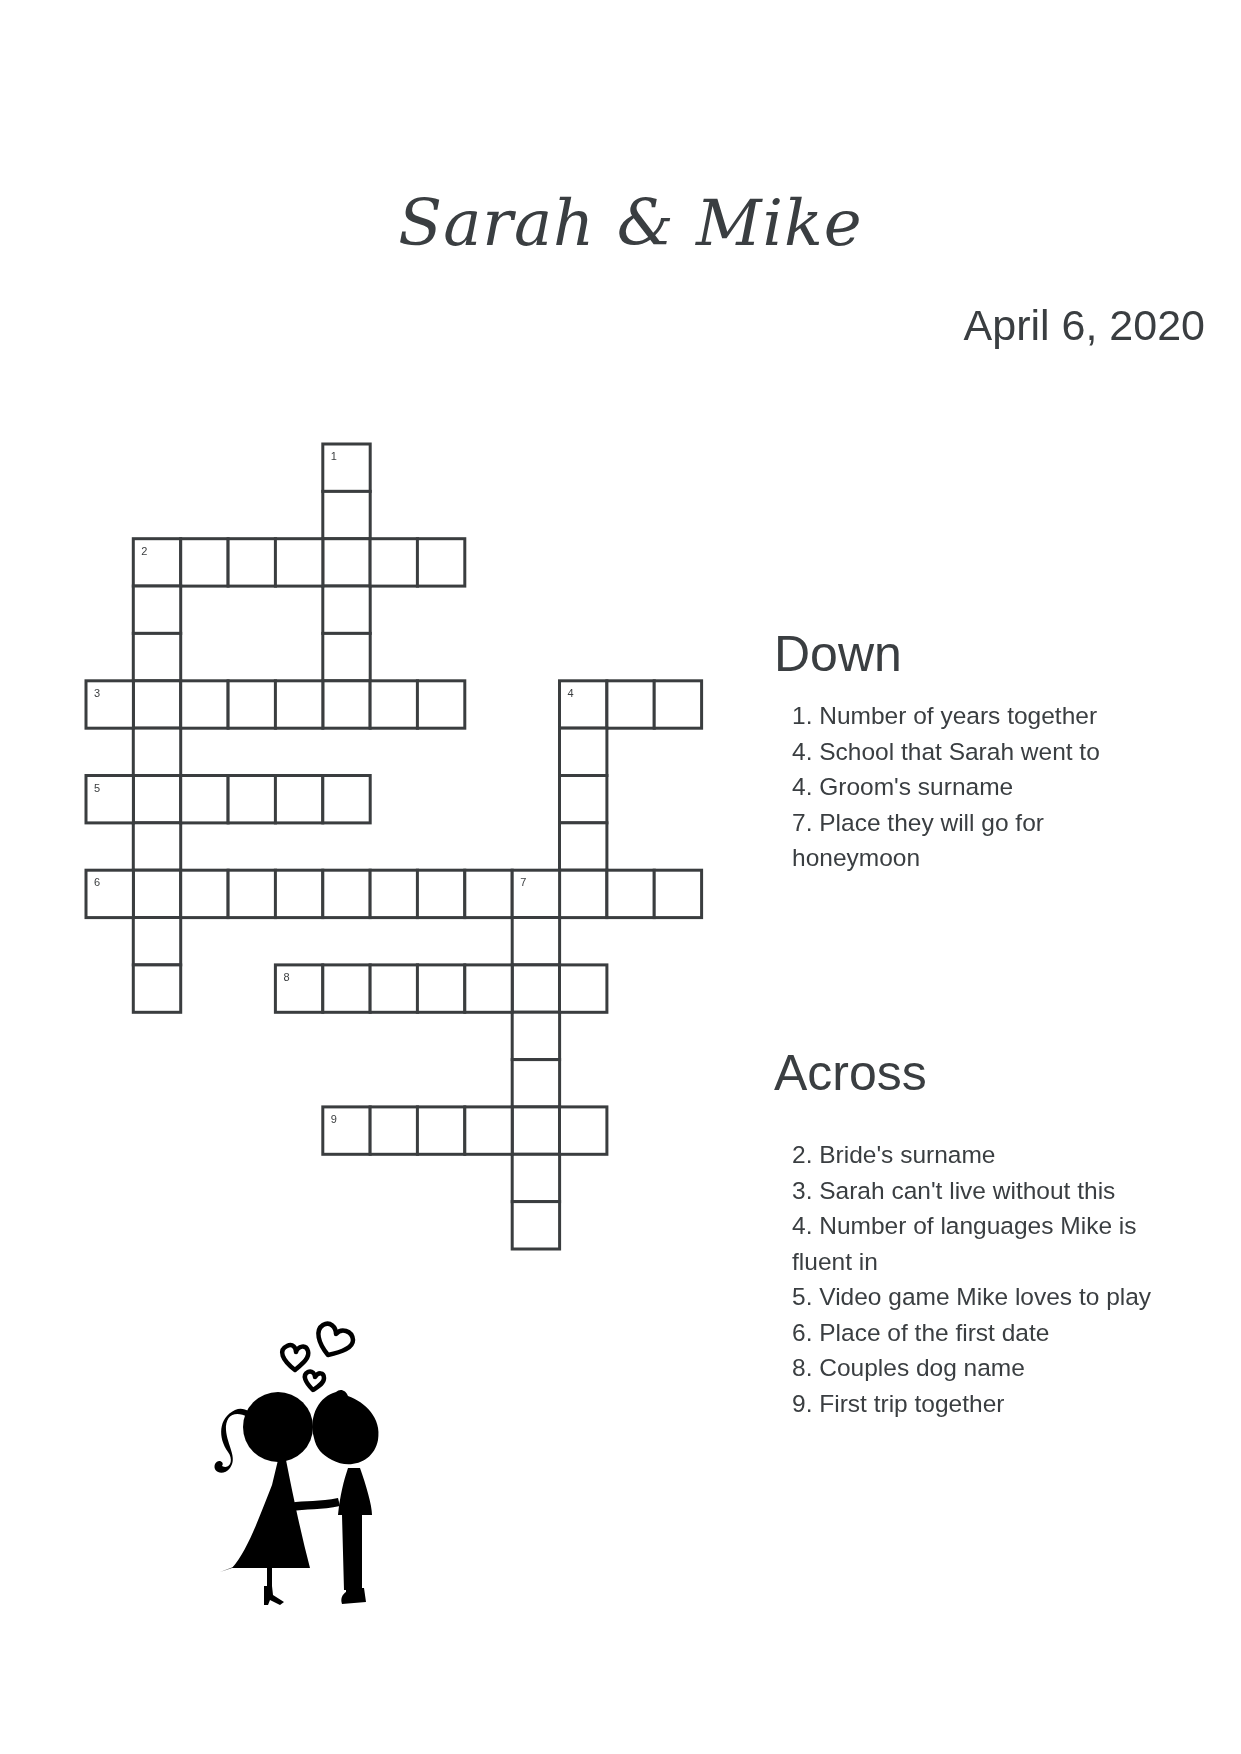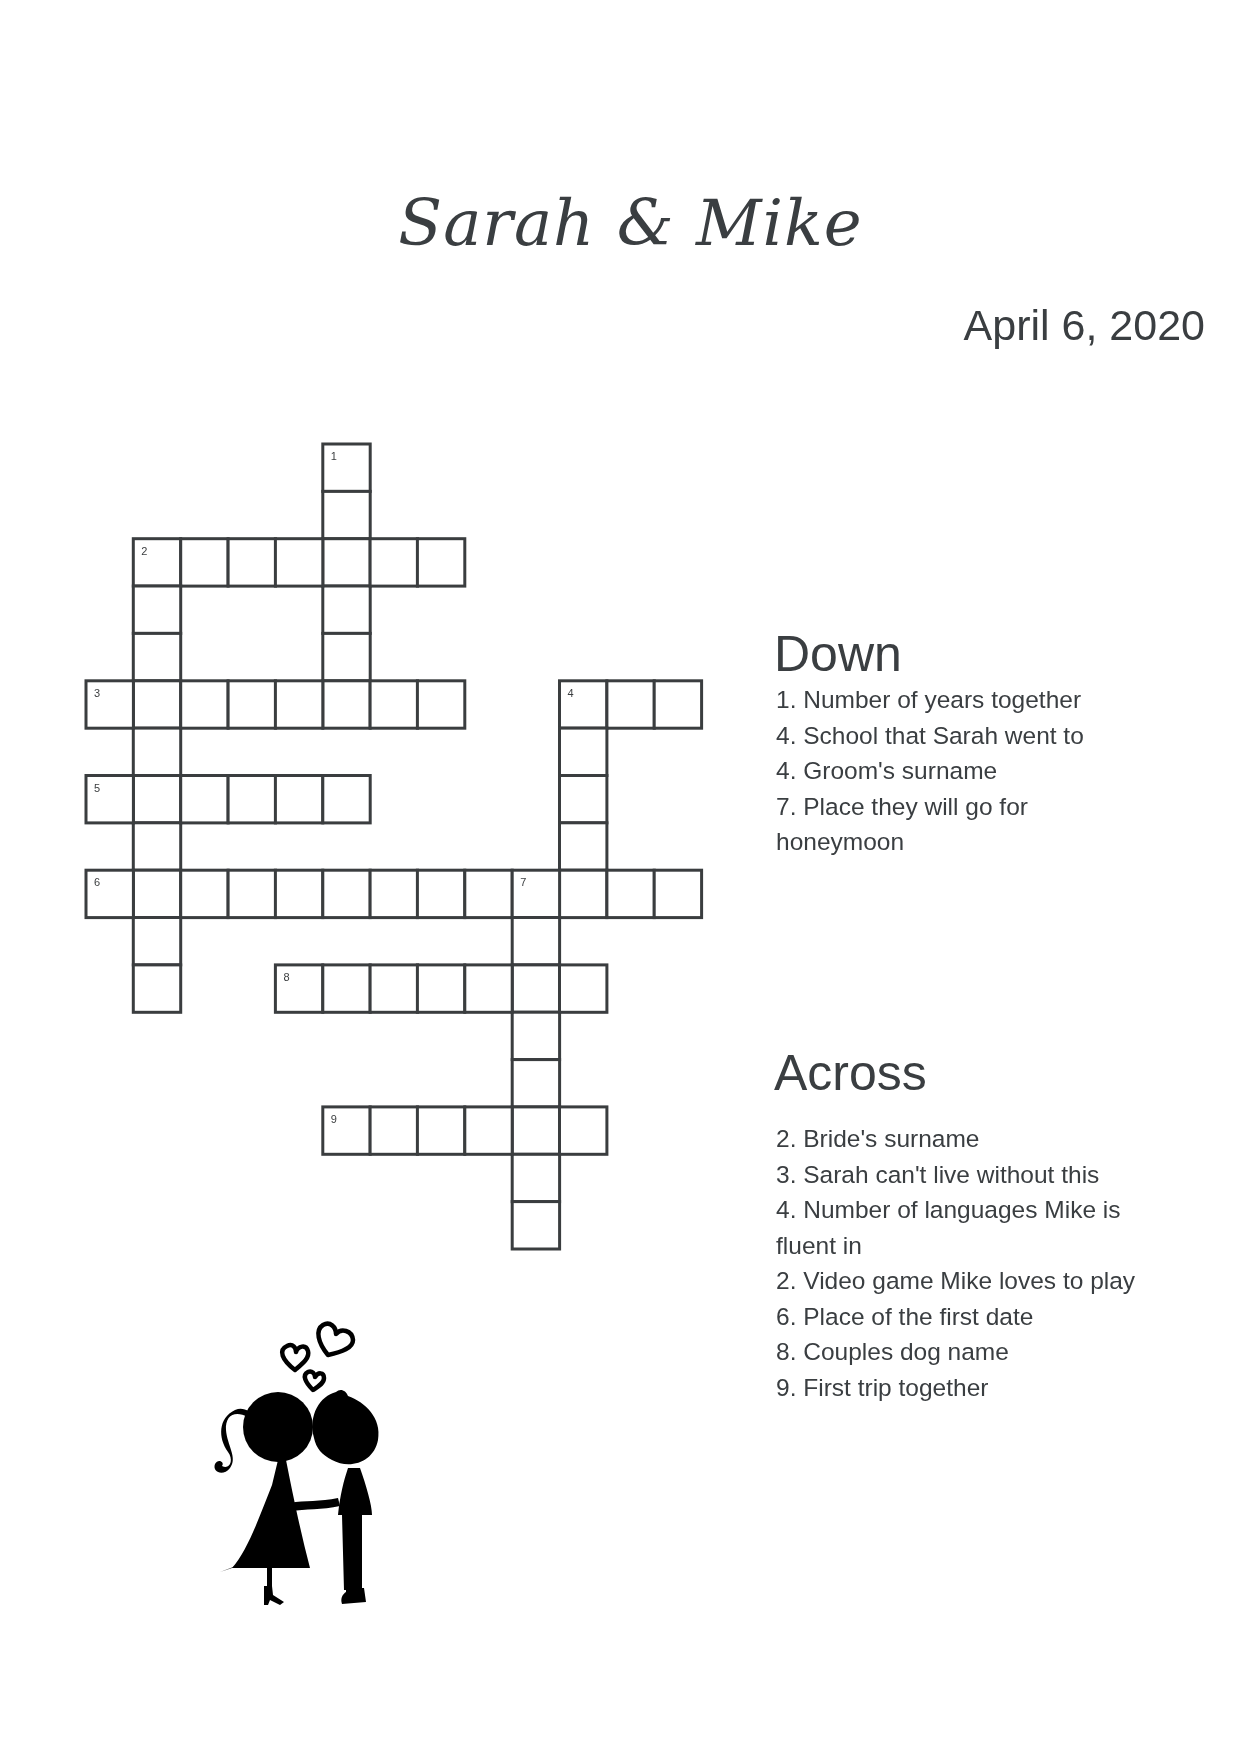--- a/index.html
+++ b/index.html
@@ -15,21 +15,21 @@
     line-height: 50px; font-weight: normal;
   }
   #grid { position: absolute; left: 0; top: 0; }
   .cell { fill: #ffffff; stroke: #3a3d3f; stroke-width: 3; }
   .cell-num { font-family: "Liberation Sans", sans-serif; font-size: 11px; fill: #3a3d3f; }
   .clue-heading {
     position: absolute; left: 774px; font-family: "Liberation Sans", sans-serif;
     font-size: 50px; color: #3a3e41; line-height: 56px; margin: 0; font-weight: normal;
   }
   .clue-list {
-    position: absolute; left: 776px; width: 380px; margin: 0; padding: 0; list-style: none;
+    position: absolute; left: 776px; width: 380px; margin: 16px; padding: 0; list-style: none;
     font-family: "Liberation Sans", sans-serif; font-size: 24.5px; line-height: 35.5px; color: #3a3e41;
   }
   .clue-list li { margin: 0; padding: 0; }
   #down-heading { top: 596px; margin-top: 30px; }
   #down-list { top: 682px; }
   #across-heading { top: 1045px; }
   #across-list { top: 1121px; }
   .couple { position: absolute; left: 190px; top: 1310px; width: 200px; height: 310px; }
 </style>
 </head>
@@ -260,21 +260,21 @@
   <li>4. School that Sarah went to</li>
   <li>4. Groom's surname</li>
   <li>7. Place they will go for honeymoon</li>
 </ul>
 
 <h2 class="clue-heading" id="across-heading">Across</h2>
 <ul class="clue-list" id="across-list">
   <li>2. Bride's surname</li>
   <li>3. Sarah can't live without this</li>
   <li>4. Number of languages Mike is fluent in</li>
-  <li>2. Video game Mike loves to play</li>
+  <li>5. Video game Mike loves to play</li>
   <li>6. Place of the first date</li>
   <li>8. Couples dog name</li>
   <li>9. First trip together</li>
 </ul>
 
 <svg class="couple" viewBox="0 0 200 310" xmlns="http://www.w3.org/2000/svg">
 
   <g fill="none" stroke="#000" stroke-width="4.5" stroke-linejoin="round">
     <path d="M105 60 C 92 50, 88 40, 97 36 C 103 33, 106 38, 106 42 C 108 36, 116 34, 118 41 C 120 48, 112 54, 105 60 Z"></path>
     <path d="M138 45 C 128 33, 125 20, 133 15 C 140 11, 146 17, 146 24 C 151 18, 162 20, 163 30 C 163 38, 152 42, 138 45 Z"></path>

